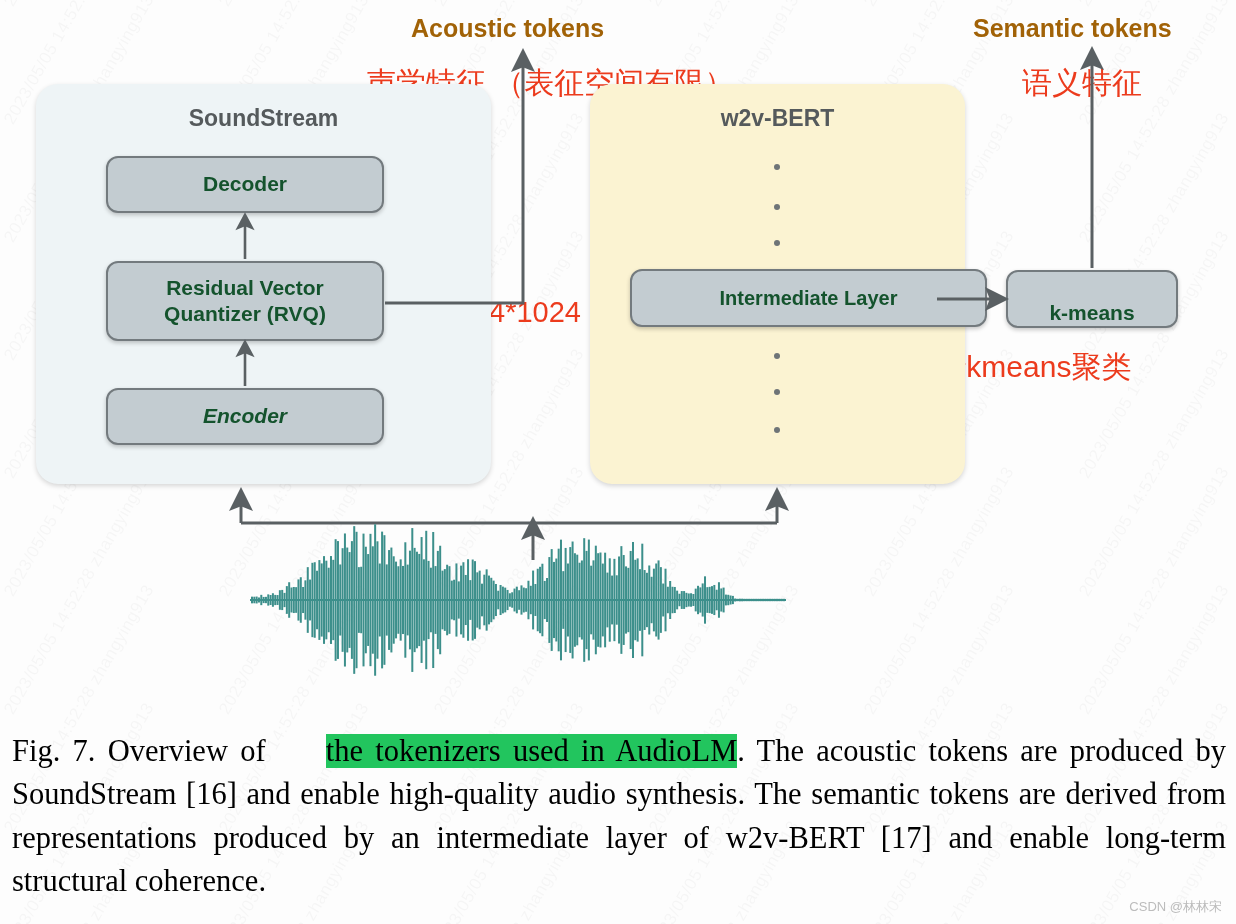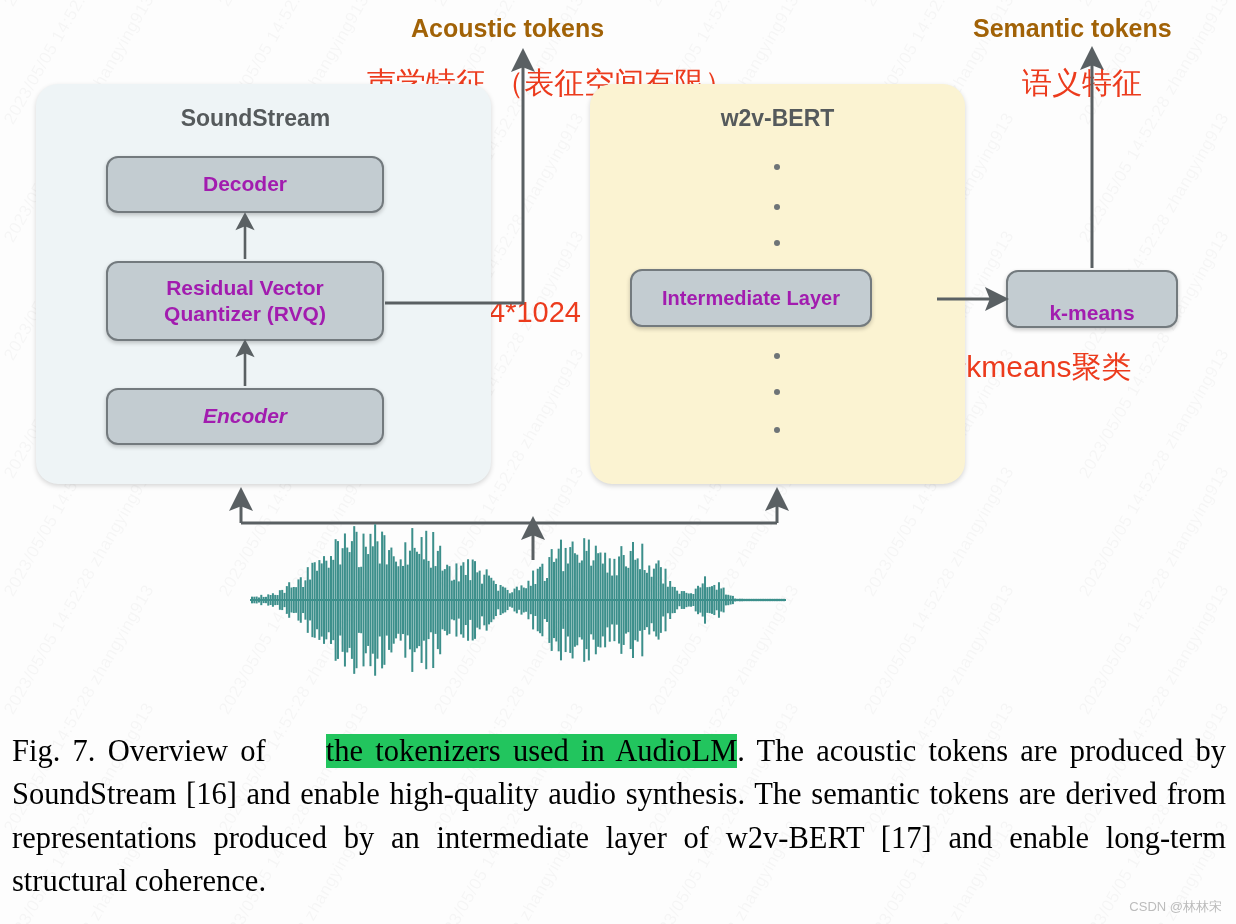--- a/index.html
+++ b/index.html
@@ -82,31 +82,31 @@
   .node {
     position: absolute;
     background: #c3ccd1;
     border: 2px solid #737a7e;
     border-radius: 12px;
     box-shadow: 0 2px 4px rgba(0,0,0,0.22);
     display: flex;
     align-items: center;
     justify-content: center;
     text-align: center;
-    color: #a21caf;
+    color: #14532d;
     font-size: 21px;
     font-weight: bold;
     line-height: 1.24;
     box-sizing: border-box;
   }
 
   .node-decoder  { left: 106px; top: 156px; width: 278px; height: 57px; }
   .node-rvq      { left: 106px; top: 261px; width: 278px; height: 80px; }
   .node-encoder  { left: 106px; top: 388px; width: 278px; height: 57px; font-style: italic; }
-  .node-interm   { left: 630px; top: 269px; width: 242px; height: 58px; font-size: 20px; }
+  .node-interm   { left: 630px; top: 269px; width: 357px; height: 58px; font-size: 20px; }
   .node-kmeans   { left: 1006px; top: 270px; width: 172px; height: 58px; align-items: flex-end; }
 
   
   .dot {
     position: absolute;
     width: 6px; height: 6px;
     border-radius: 50%;
     background: #6e7477;
   }
 
@@ -243,21 +243,21 @@
     <div class="heading heading-semantic">Semantic tokens</div>
 
     <div class="annot annot-semantic">语义特征</div>
     <div class="annot annot-acoustic">声学特征 （表征空间有限）</div>
     <div class="annot annot-codebook">码本： 4*1024</div>
     <div class="annot annot-norm">norm之后进行kmeans聚类</div>
 
     <div class="panel panel-soundstream"></div>
     <div class="panel panel-w2v"></div>
 
-    <div class="panel-title" style="left:28px; top:105px; width:455px; text-align:center;">SoundStream</div>
+    <div class="panel-title" style="left:36px; top:105px; width:455px; text-align:center;">SoundStream</div>
     <div class="panel-title" style="left:590px; top:105px; width:375px; text-align:center;">w2v-BERT</div>
 
     <div class="dot" style="left:774px; top:164px;"></div>
     <div class="dot" style="left:774px; top:204px;"></div>
     <div class="dot" style="left:774px; top:240px;"></div>
 
     <div class="dot" style="left:774px; top:353px;"></div>
     <div class="dot" style="left:774px; top:389px;"></div>
     <div class="dot" style="left:774px; top:427px;"></div>
 

